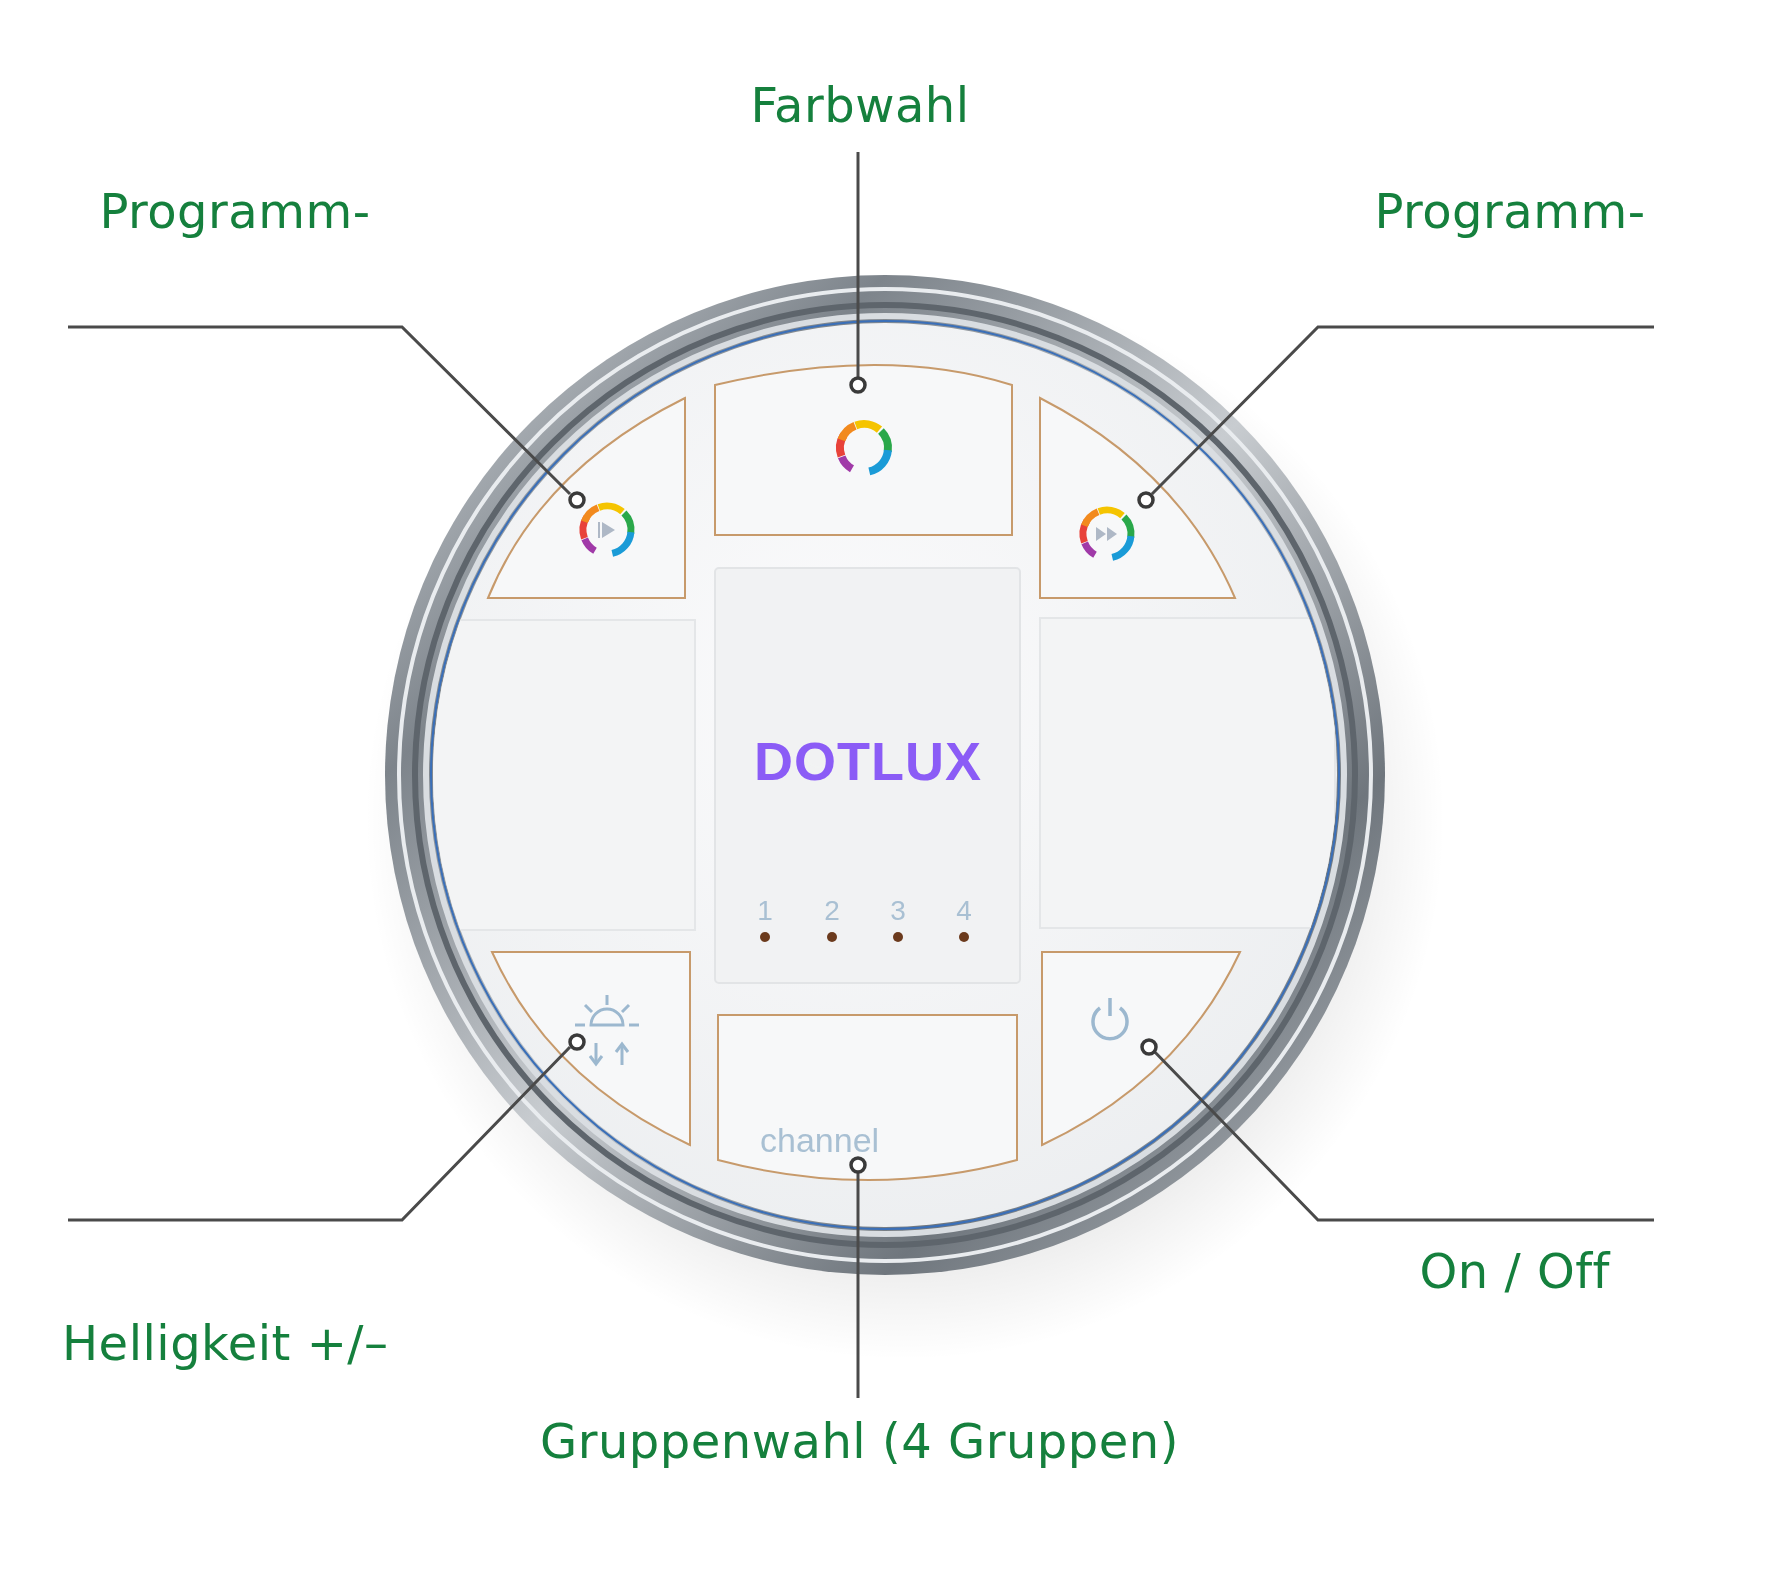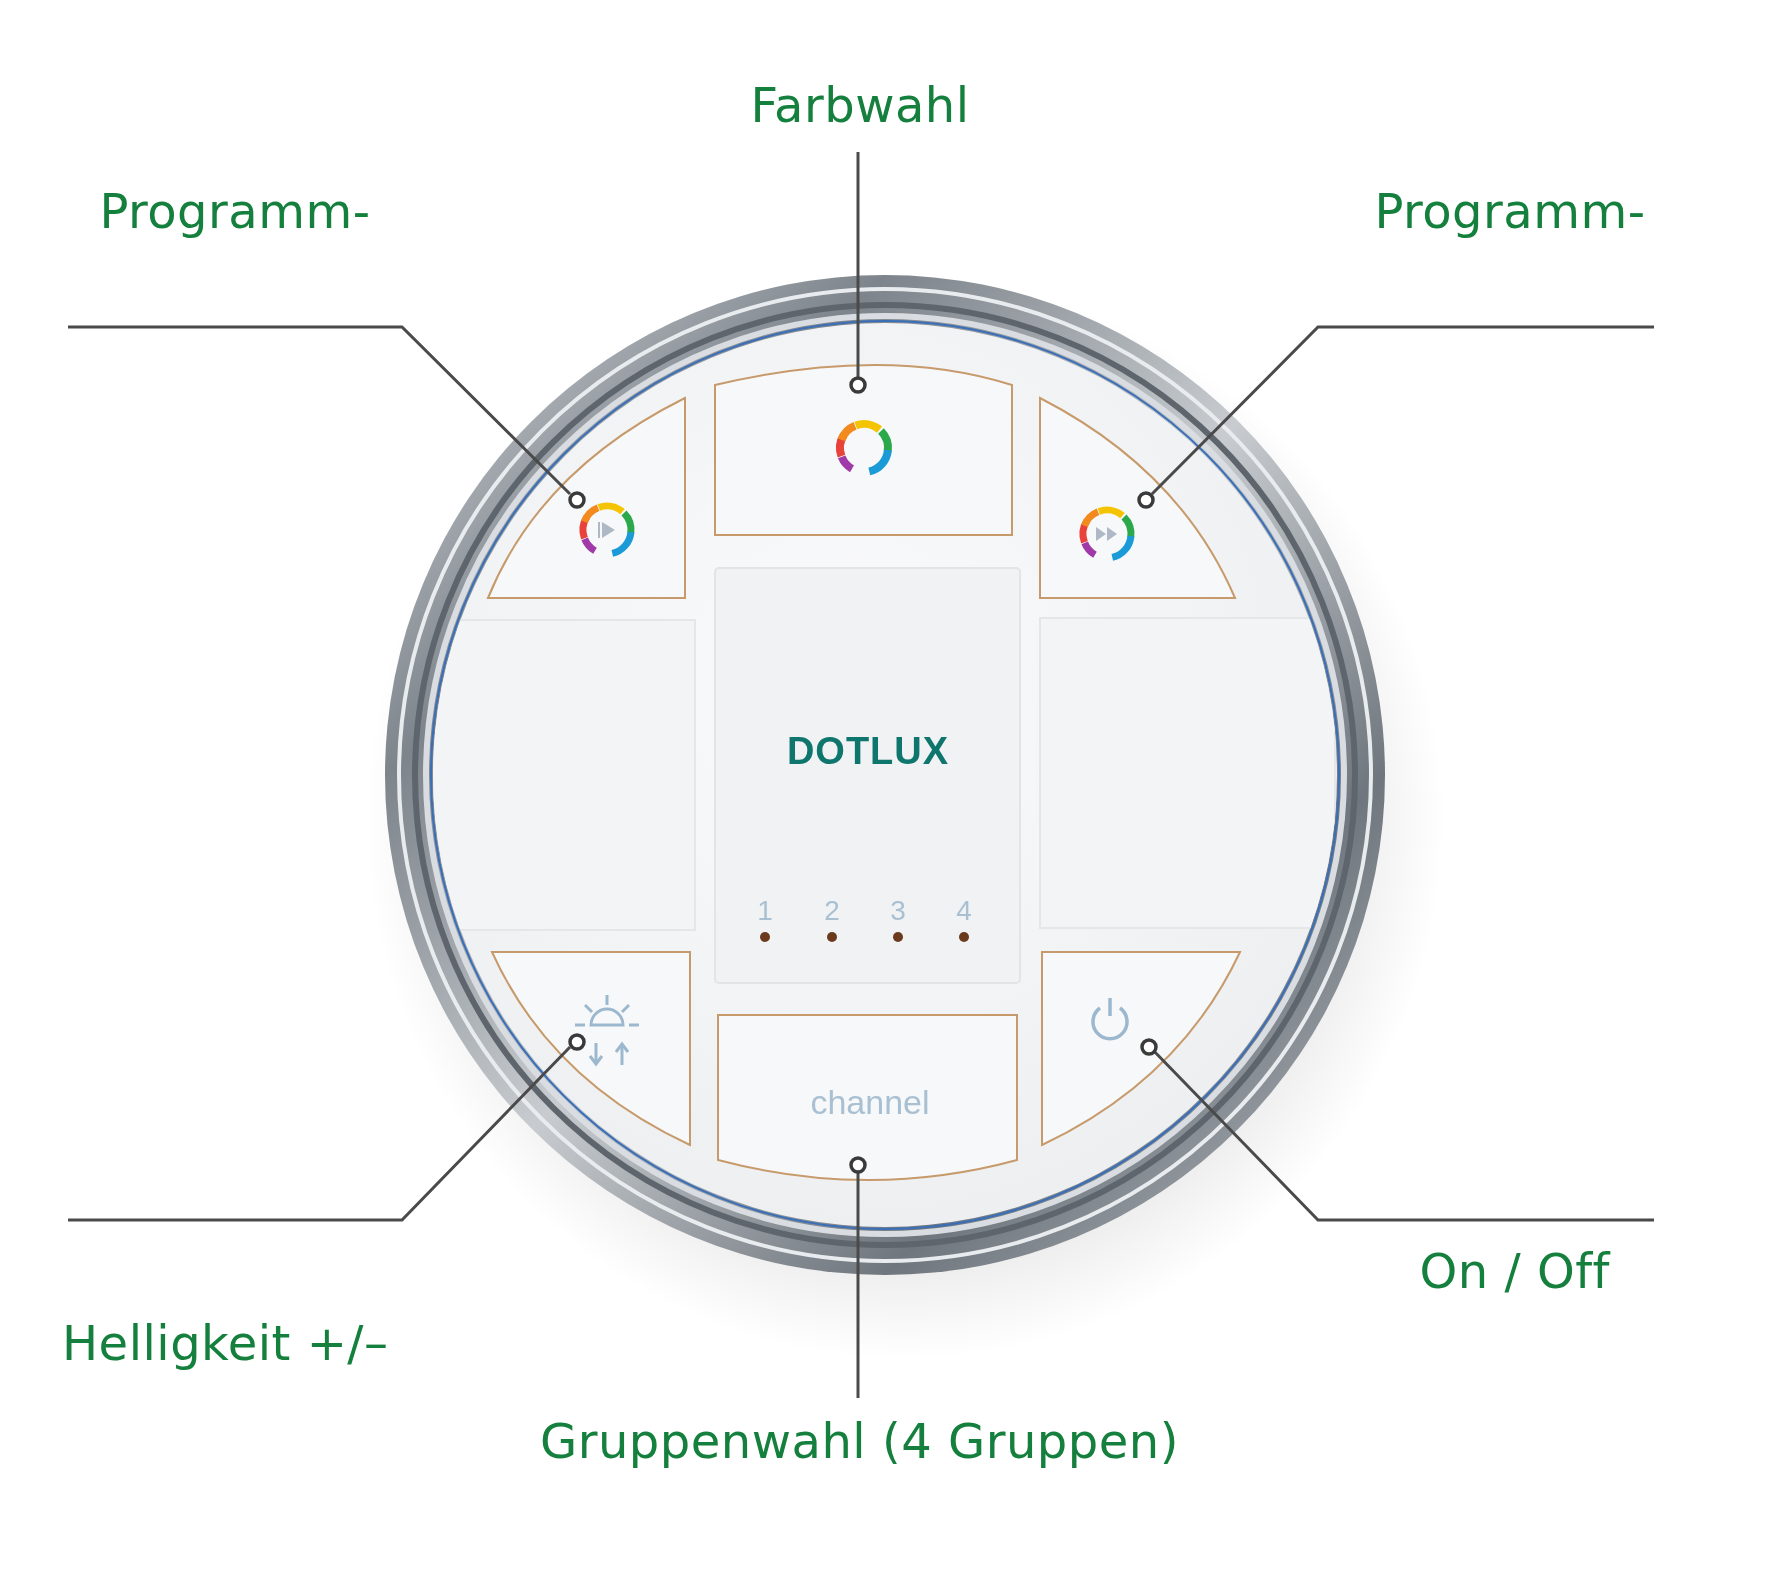--- a/index.html
+++ b/index.html
@@ -151,28 +151,28 @@
   <g fill="#ffffff" stroke="#3a3a3a" stroke-width="3.5">
     <circle cx="858" cy="385" r="7"></circle>
     <circle cx="577" cy="500" r="7"></circle>
     <circle cx="1146" cy="500" r="7"></circle>
     <circle cx="577" cy="1042" r="7"></circle>
     <circle cx="1149" cy="1047" r="7"></circle>
     <circle cx="858" cy="1165" r="7"></circle>
   </g>
 </svg>
 
-<div class="brand" style="position:absolute; left:748px; top:730px; width:240px; text-align:center; font-size:38px; color:#0f766e; letter-spacing:1px;">DOTLUX</div>
+<div class="brand" style="position:absolute; left:748px; top:730px; width:240px; text-align:center; font-size:54px; color:#8b5cf6; letter-spacing:1px;">DOTLUX</div>
 
 <div class="num" style="position:absolute; left:755px; top:895px; width:20px; text-align:center; font-size:28px; color:#a9c0d3;">1</div>
 <div class="num" style="position:absolute; left:822px; top:895px; width:20px; text-align:center; font-size:28px; color:#a9c0d3;">2</div>
 <div class="num" style="position:absolute; left:888px; top:895px; width:20px; text-align:center; font-size:28px; color:#a9c0d3;">3</div>
 <div class="num" style="position:absolute; left:954px; top:895px; width:20px; text-align:center; font-size:28px; color:#a9c0d3;">4</div>
 
-<div class="num" style="position:absolute; left:760px; top:1083px; width:220px; text-align:center; font-size:34px; color:#a9c0d3;">channel</div>
+<div class="num" style="position:absolute; left:760px; top:1121px; width:220px; text-align:left; font-size:34px; color:#a9c0d3;">channel</div>
 
 <div class="label" style="left:740px; top:74px; width:240px; text-align:center;">Farbwahl</div>
 
 <div class="label" style="left:70px; top:180px; width:330px; text-align:center;">
   <span>Programm-</span>
 </div>
 
 <div class="label" style="left:1310px; top:180px; width:400px; text-align:center;">
   <span>Programm-</span>
 </div>

